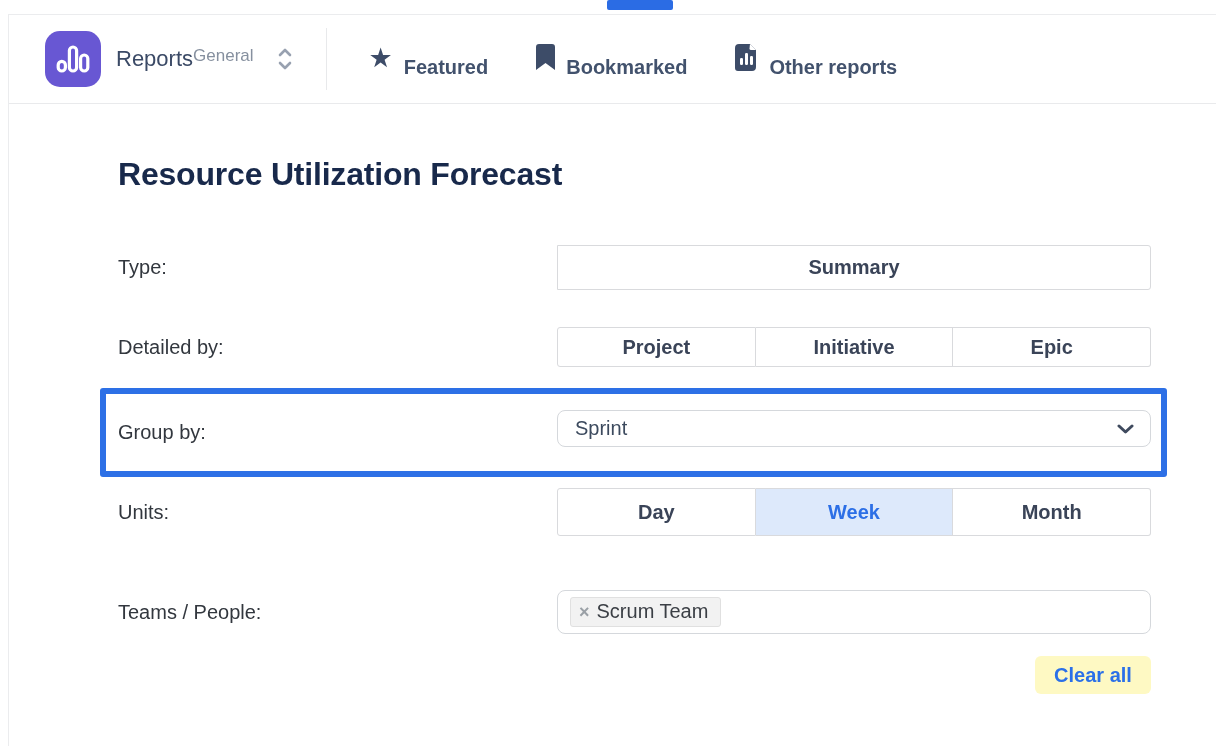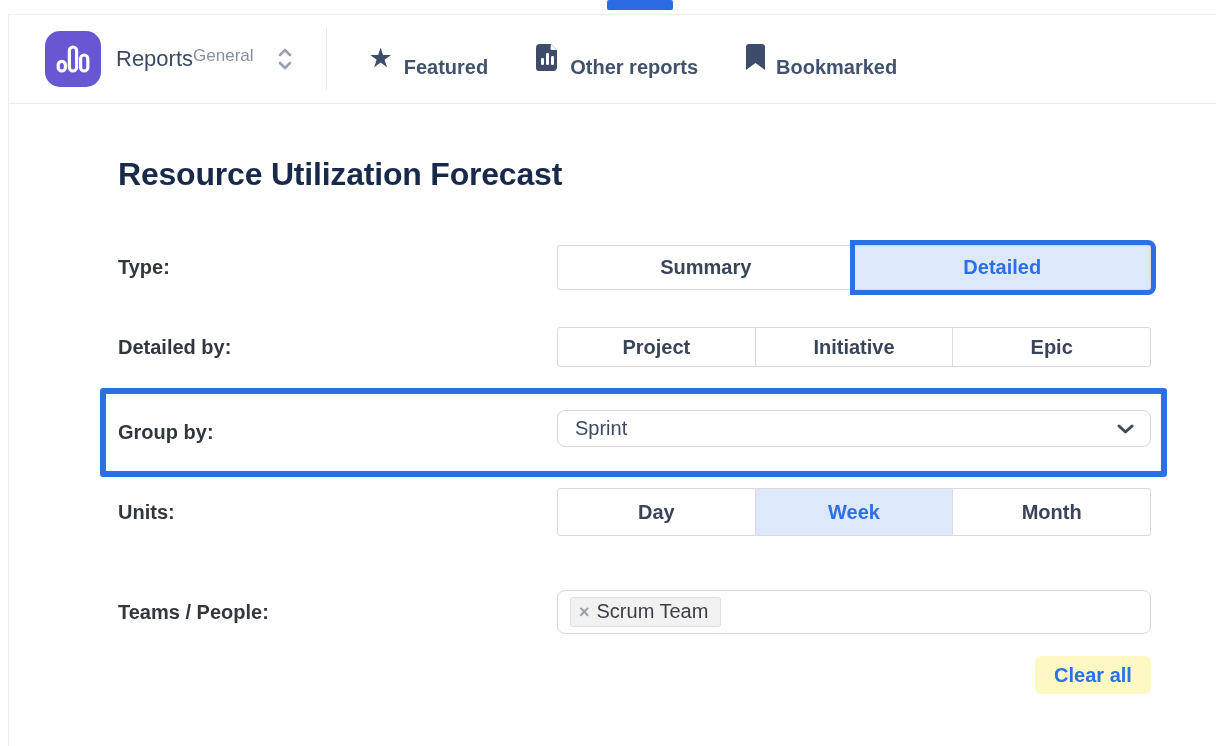--- a/index.html
+++ b/index.html
@@ -32,21 +32,21 @@
   .v-divider { width:1px; height:62px; background:#e8e9eb; margin:0 42px 0 32px; }
   .header-tabs { display:flex; align-items:center; gap:48px; }
   .htab { display:flex; align-items:center; gap:11px; cursor:pointer; }
   .htab-label { font-size:20px; font-weight:600; color:#42526d;margin-top:17px; }
   .star-glyph { font-size:27px; color:#3d4c68; line-height:1; position:relative; top:-1px; }
 
   
   .page-title { position:absolute; left:118px; top:156px; font-size:32px;
     font-weight:600; color:#18294b; letter-spacing:-0.2px; }
 
-  .row-label { position:absolute; left:118px; font-size:20px; font-weight:700;
+  .row-label { position:absolute; left:118px; font-size:20px; font-weight:400;
     color:#32373e; display:flex; align-items:center; }
 
   .seg-group { position:absolute; left:557px; width:594px; display:flex; }
   .seg { flex:1 1 0; display:flex; align-items:center; justify-content:center;
     background:#fff; border:1px solid #d9dadd; border-left:none;
     font-size:20px; font-weight:600; color:#3a4458; cursor:pointer; }
   .seg:first-child { border-left:1px solid #d9dadd; border-radius:3px 0 0 3px; }
   .seg:last-child { border-radius:0 3px 3px 0; }
   .seg.selected { background:#dde9fb; color:#2c6fe6; }
   .seg.hl { outline:5px solid #2d70e6; outline-offset:0px; z-index:3; }
@@ -113,47 +113,46 @@
 
   <div class="v-divider"></div>
 
   <div class="header-tabs">
     <div class="htab">
       <span class="star-glyph">★</span>
       <span class="htab-label">Featured</span>
     </div>
     <div class="htab">
       <span>
+        <svg width="19" height="26" viewBox="0 0 19 26">
+          <path d="M3 0 h13 a3 3 0 0 1 3 3 v23 l-9.5 -7 L0 26 V3 a3 3 0 0 1 3 -3 z" fill="#3d4c68"></path>
+        </svg>
+      </span>
+      <span class="htab-label">Bookmarked</span>
+    </div>
+    <div class="htab">
+      <span>
         <svg width="23" height="27" viewBox="0 0 23 27">
           <path d="M3 0 h12 l6 6 v17 a4 4 0 0 1 -4 4 h-14 a3 3 0 0 1 -3 -3 v-20 a4 4 0 0 1 4 -4 z" fill="#3d4c68"></path>
           <path d="M15 0 l6 6 h-5 a1.5 1.5 0 0 1 -1.5 -1.5 z" fill="#ffffff"></path>
           <rect x="5" y="14" width="3" height="7" rx="1.2" fill="#ffffff"></rect>
           <rect x="10" y="9" width="3" height="12" rx="1.2" fill="#ffffff"></rect>
           <rect x="15" y="12" width="3" height="9" rx="1.2" fill="#ffffff"></rect>
         </svg>
       </span>
       <span class="htab-label">Other reports</span>
     </div>
-    <div class="htab">
-      <span>
-        <svg width="19" height="26" viewBox="0 0 19 26">
-          <path d="M3 0 h13 a3 3 0 0 1 3 3 v23 l-9.5 -7 L0 26 V3 a3 3 0 0 1 3 -3 z" fill="#3d4c68"></path>
-        </svg>
-      </span>
-      <span class="htab-label">Bookmarked</span>
-    </div>
   </div>
 </div>
 
 <h1 class="page-title">Resource Utilization Forecast</h1>
 
 <div id="row-type-label" class="row-label">Type:</div>
 <div id="row-type-group" class="seg-group">
   <div class="seg">Summary</div>
-  <div class="seg selected hl">Detailed</div>
 </div>
 
 <div id="row-detby-label" class="row-label">Detailed by:</div>
 <div id="row-detby-group" class="seg-group">
   <div class="seg">Project</div>
   <div class="seg">Initiative</div>
   <div class="seg">Epic</div>
 </div>
 
 <div class="group-by-box">

